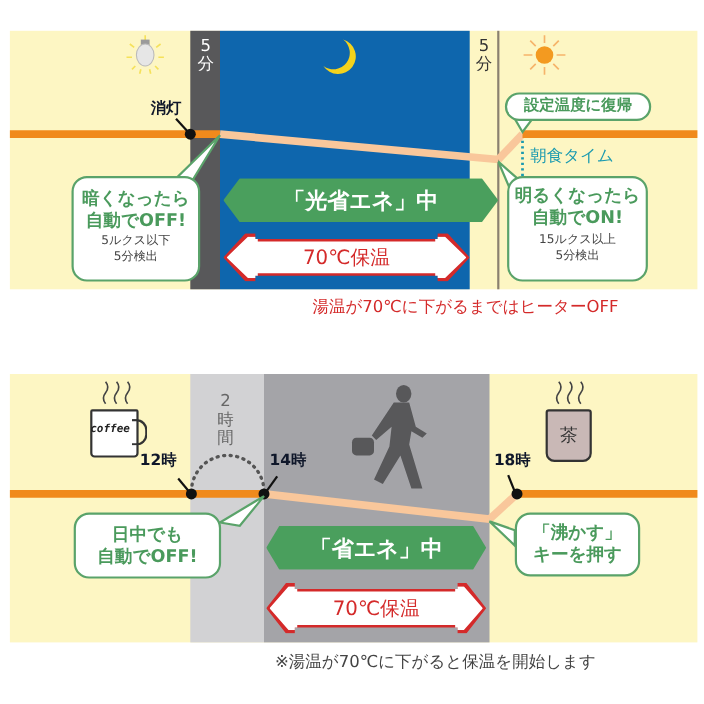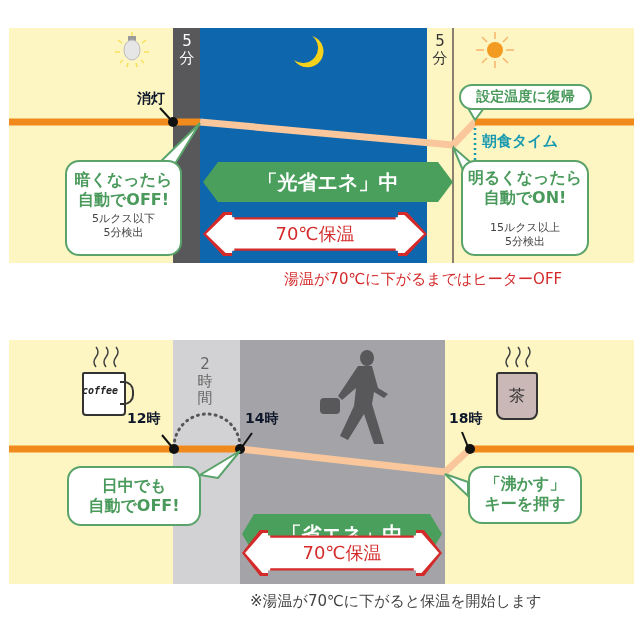--- a/index.html
+++ b/index.html
@@ -79,33 +79,33 @@
   <polygon points="200,123 150,172 170,172" fill="#fff" stroke="#5aa36a" stroke-width="2"></polygon>
   <polygon points="453,147 465,175 485,175" fill="#fff" stroke="#5aa36a" stroke-width="2"></polygon>
   <polygon points="475,120 468,108 484,108" fill="#fff" stroke="#5aa36a" stroke-width="2"></polygon>
 </svg>
 
 <div class="num-label" style="left:137px;top:90px;">消灯</div>
 
 <div class="bubble" style="left:459px;top:84px;width:133px;height:26px;">
   <div class="main" style="font-size:14px;line-height:21px;">設定温度に復帰</div>
 </div>
-<div class="abs" style="left:482px;top:132px;font-size:15px;color:#1a9ab0;font-weight:bold;">朝食タイム</div>
+<div class="abs" style="left:482px;top:132px;font-size:15px;color:#1a9ab0;font-weight:normal;">朝食タイム</div>
 
 <div class="bubble" style="left:65px;top:160px;width:117px;height:96px;padding-top:8px;">
   <div class="main">暗くなったら</div>
   <div class="main">自動でOFF!</div>
   <div class="sub" style="margin-top:2px;">5ルクス以下</div>
   <div class="sub">5分検出</div>
 </div>
 
 <div class="bubble" style="left:461px;top:160px;width:128px;height:96px;padding-top:6px;">
   <div class="main">明るくなったら</div>
   <div class="main">自動でON!</div>
-  <div class="sub" style="margin-top:13px;">15ルクス以上</div>
+  <div class="sub" style="margin-top:3px;">15ルクス以上</div>
   <div class="sub">5分検出</div>
 </div>
 
 <div class="green-arrow" style="left:203px;top:162px;width:250px;height:40px;line-height:40px;font-size:20px;">
   <span>「光省エネ」中</span>
 </div>
 <div class="red-arrow" style="left:203px;top:212px;width:224px;height:44px;">
   <div class="inner">70℃保温</div>
 </div>
 
@@ -178,20 +178,20 @@
 <div class="bubble" style="left:67px;top:466px;width:134px;height:60px;padding-top:8px;">
   <div class="main">日中でも</div>
   <div class="main">自動でOFF!</div>
 </div>
 
 <div class="bubble" style="left:468px;top:466px;width:114px;height:58px;padding-top:6px;">
   <div class="main">「沸かす」</div>
   <div class="main">キーを押す</div>
 </div>
 
-<div class="green-arrow" style="left:242px;top:478px;width:200px;height:40px;line-height:40px;font-size:20px;margin-top:36px;">
+<div class="green-arrow" style="left:242px;top:478px;width:200px;height:40px;line-height:40px;font-size:20px;">
   <span>「省エネ」中</span>
 </div>
 <div class="red-arrow" style="left:242px;top:530px;width:200px;height:46px;">
   <div class="inner">70℃保温</div>
 </div>
 
 <div class="note" style="left:250px;top:592px;color:#444;">※湯温が70℃に下がると保温を開始します</div>
 
 </body></html>

